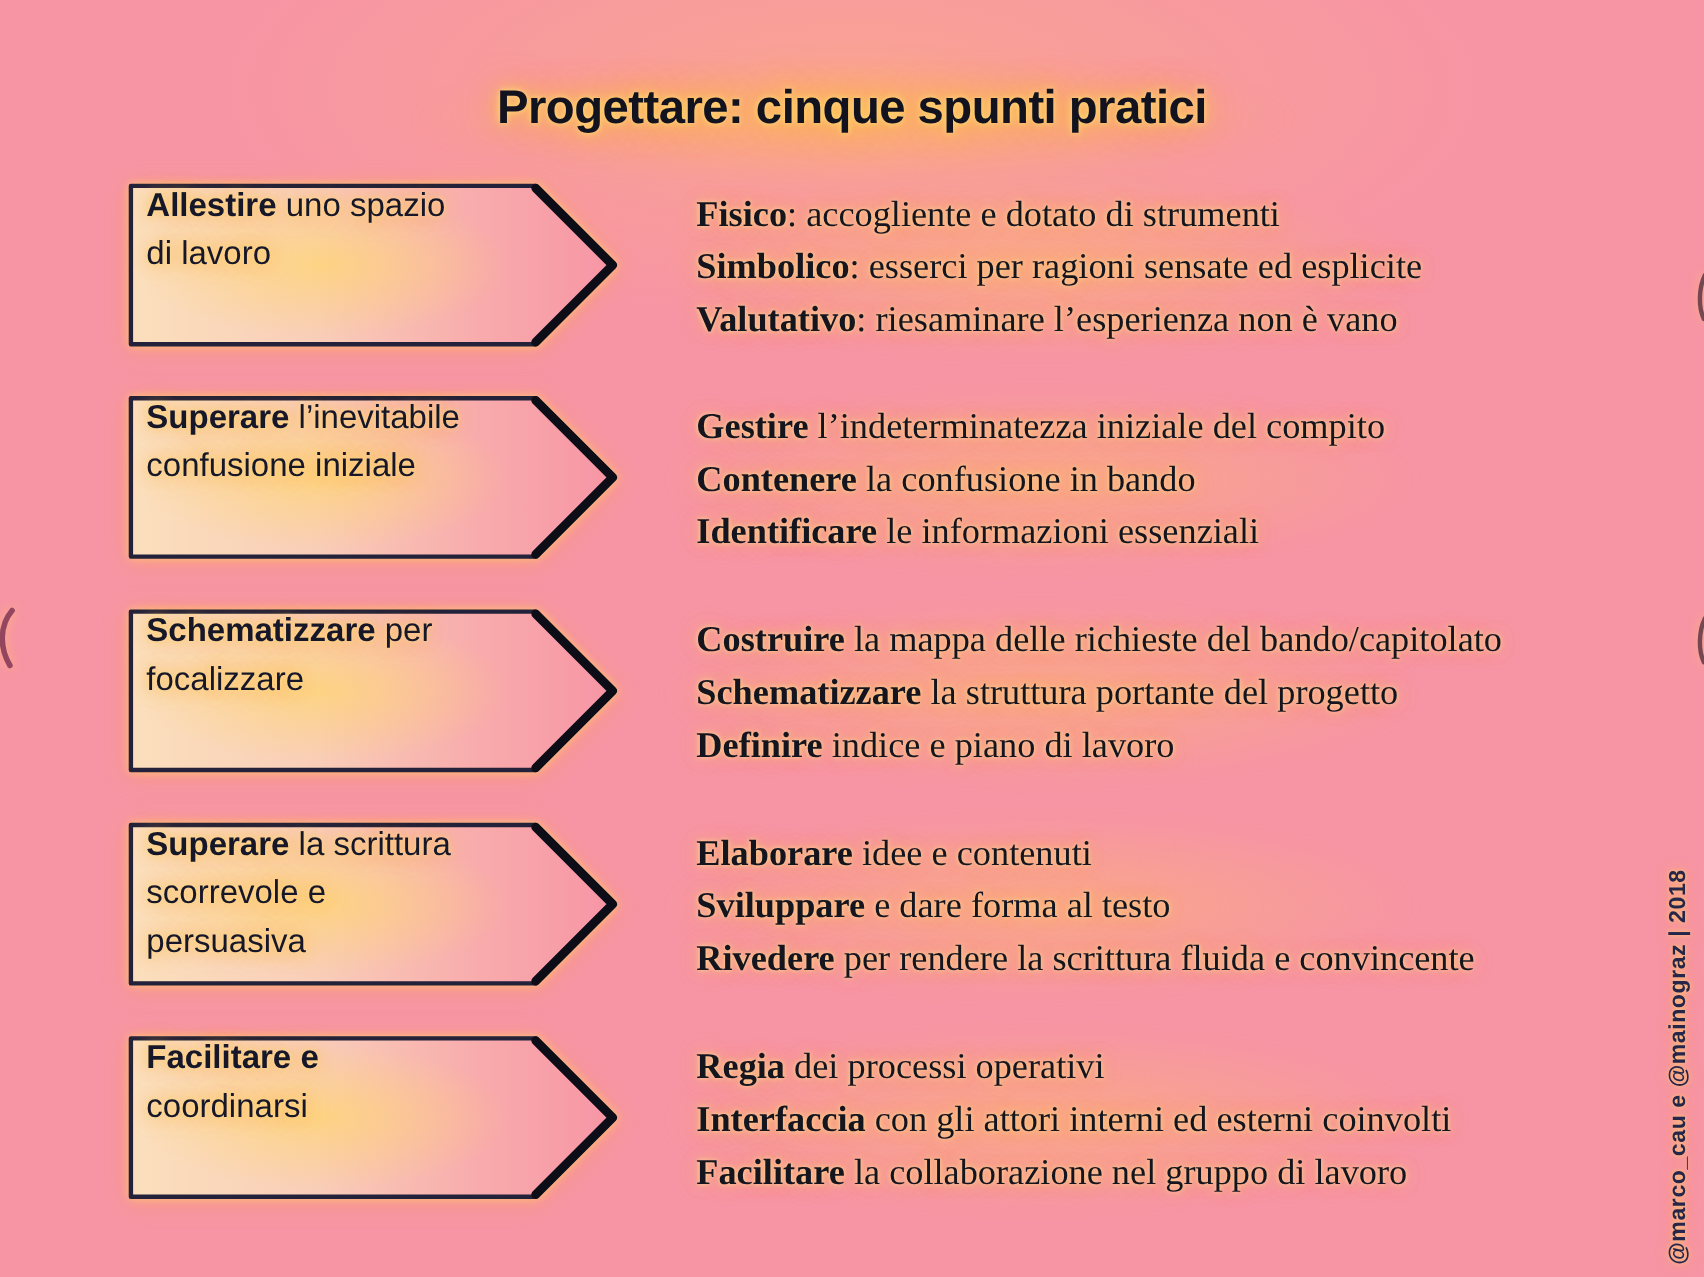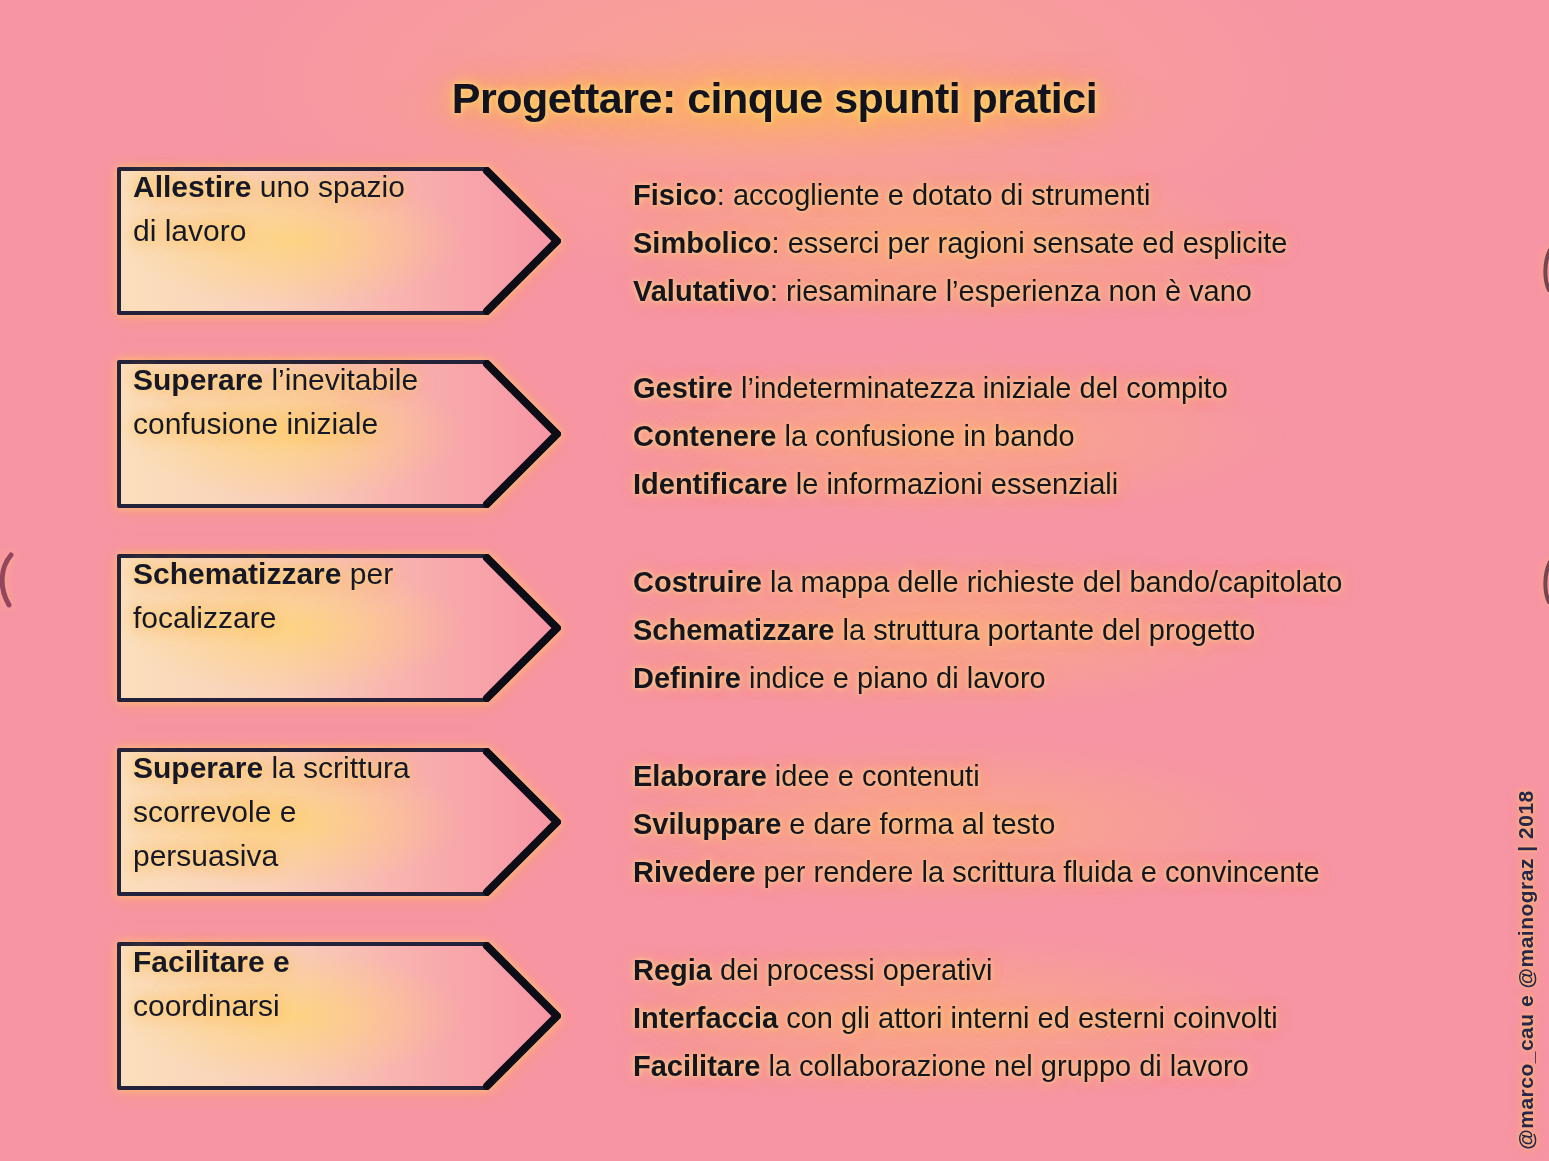--- a/index.html
+++ b/index.html
@@ -32,21 +32,21 @@
     background:radial-gradient(closest-side, rgba(255,214,110,.7), rgba(255,214,110,0));
   }
   .arrow-label{
     position:absolute;left:18px;top:0;bottom:0;width:302px;
     display:flex;align-items:flex-start;
     font-size:30px;line-height:44px;color:#17172a;
     text-shadow:0 0 5px #ffd98b, 0 0 12px rgba(255,190,80,.75), 0 0 22px rgba(255,170,50,.4);
   }
   .details{
     position:absolute;left:633px;width:800px;z-index:1;
-    font-size:29px;line-height:48px;color:#15151f;
+    font-size:33px;line-height:48px;color:#15151f;font-family:Liberation Serif, serif;
   }
   .details::before{
     content:"";position:absolute;z-index:-1;left:-34px;right:18%;top:-12px;bottom:-12px;
     background:radial-gradient(closest-side, rgba(255,196,100,.42), rgba(255,196,100,0));
     filter:blur(7px);
   }
   .details .line{
     text-shadow:0 0 5px rgba(255,224,150,.95), 0 0 12px rgba(255,195,95,.55), 0 0 22px rgba(255,180,70,.3);
   }
   .b{font-weight:bold;}

